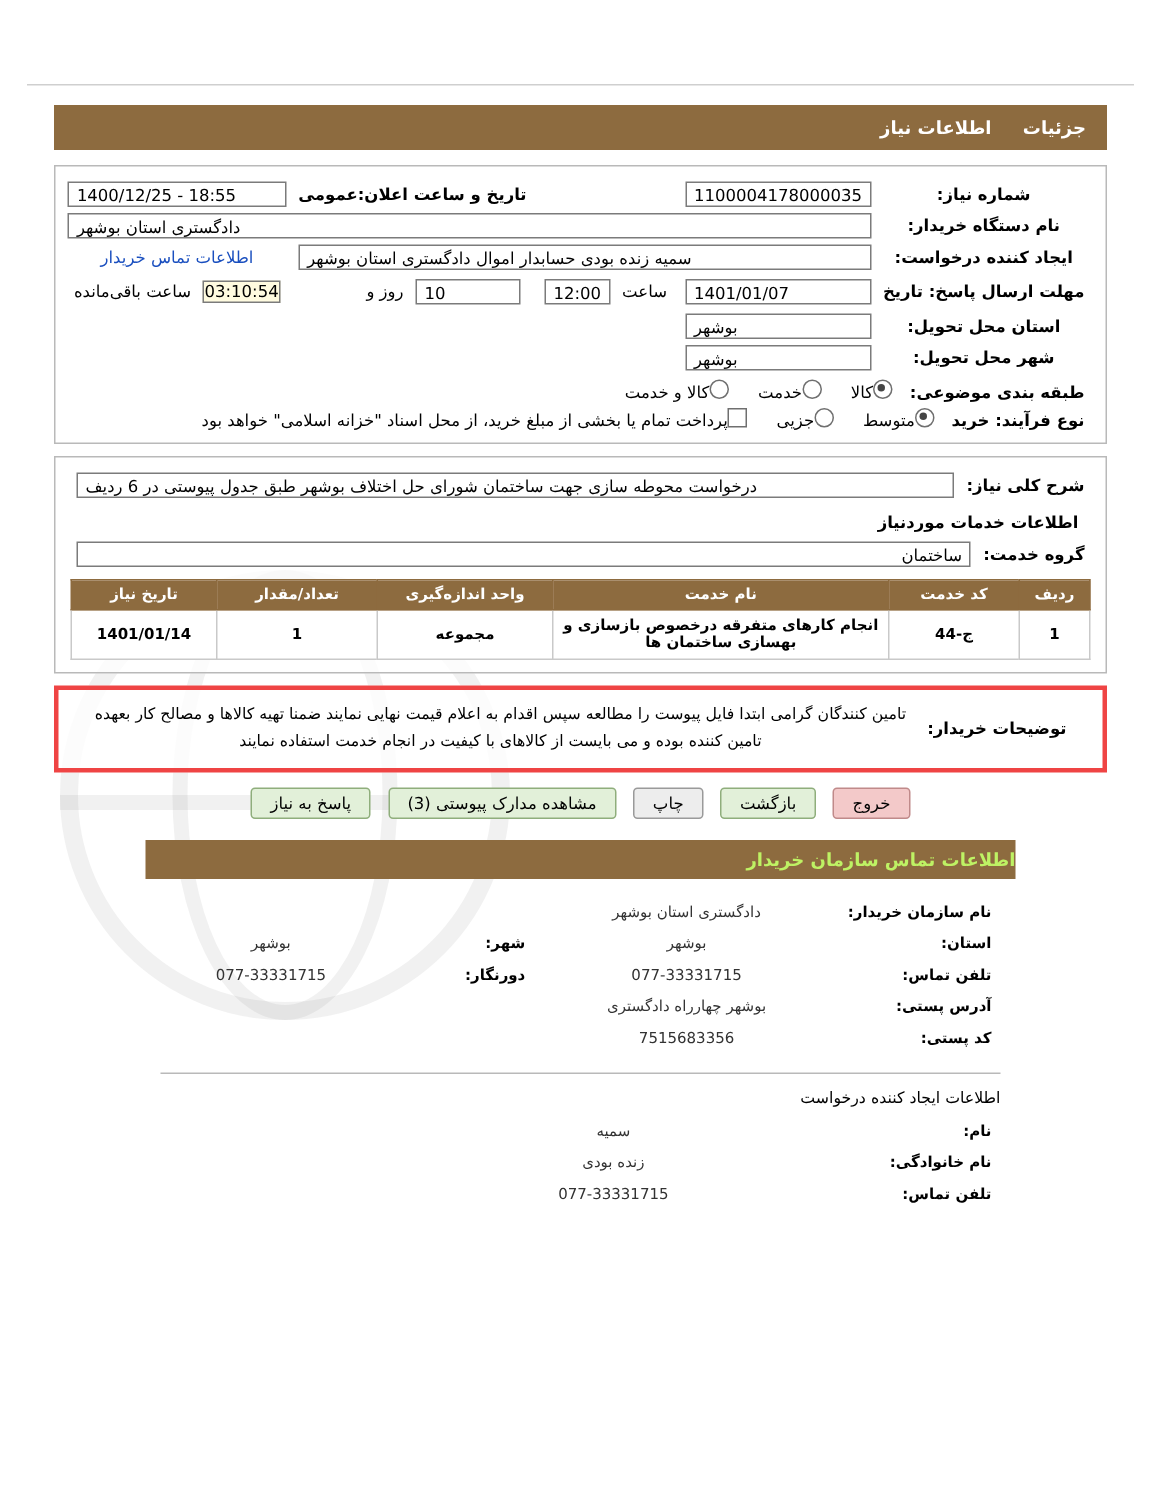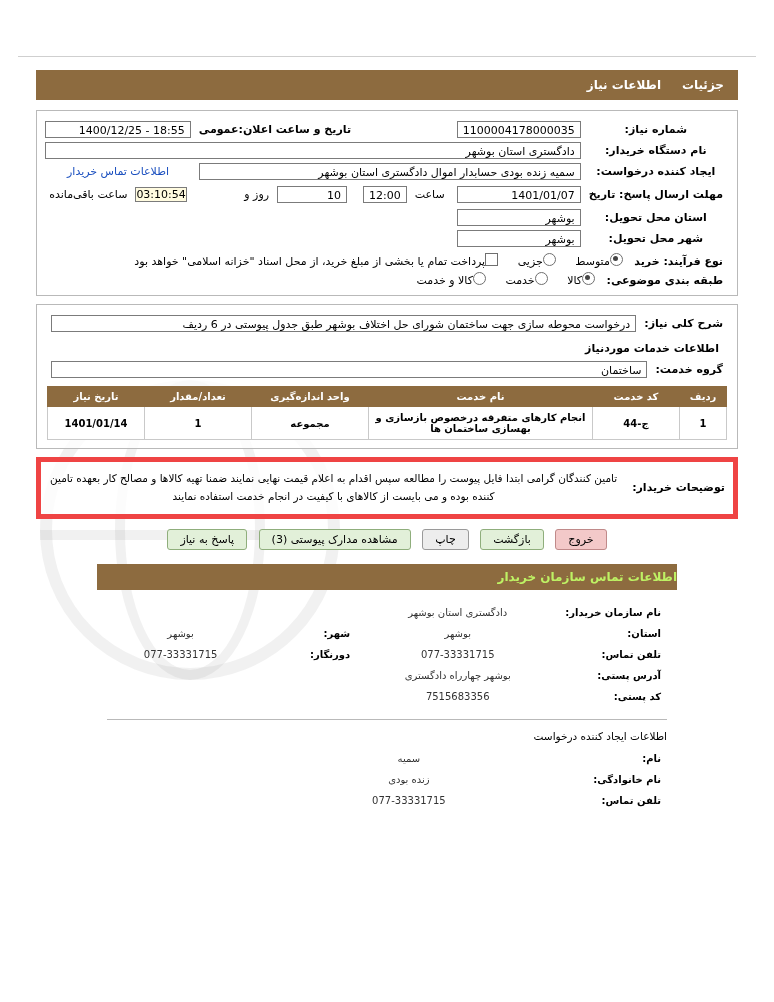--- a/index.html
+++ b/index.html
@@ -102,21 +102,21 @@
     width: 1%;
     padding-left: 6px;
   }
   .box {
     border: 1px solid #7b7b7b;
     background: #fff;
     height: 17px;
     line-height: 17px;
     padding: 0 5px;
     font-size: 11px;
-    text-align: right;
+    text-align: left;
     box-sizing: border-box;
     display: block;
     width: 100%;
   }
   .box.num { direction: ltr; }
   .link {
     color: #1a4fbf;
     text-decoration: none;
     font-size: 11px;
     cursor: pointer;
@@ -200,23 +200,23 @@
   }
   table.grid td {
     border: 1px solid #c9c9c9;
     padding: 5px 3px;
     text-align: center;
     font-size: 10px;
     background: #fff;
     font-weight: bold;
   }
   .desc-panel {
-    border: 5px solid #ef4444;
+    border: 3px solid #ef4444;
     margin: 6px 6px 8px 6px;
-    padding: 6px 4px;
+    padding: 6px 20px;
     background: rgba(255,255,255,0.8);
   }
   .desc-text {
     text-align: center;
     font-size: 10.5px;
     line-height: 1.7;
     padding-right: 6px;
   }
   .btn-row {
     text-align: center;
@@ -378,42 +378,42 @@
           <td class="lbl">شهر محل تحویل:</td>
           <td style="width:150px">
                 <span class="box">بوشهر</span>
               </td>
           <td colspan="4"></td>
         </tr>
       </tbody>
         </table>
 
       <div class="radio-row">
+        <span class="inline-lbl" style="font-weight:bold">طبقه بندی موضوعی:</span>
+        <span class="radio-item">
+          <span class="radio on"></span><span>کالا</span>
+        </span>
+        <span class="radio-item">
+          <span class="radio"></span><span>خدمت</span>
+        </span>
+        <span class="radio-item">
+          <span class="radio"></span><span>کالا و خدمت</span>
+        </span>
+      </div>
+
+      <div class="radio-row">
         <span class="inline-lbl" style="font-weight:bold">نوع فرآیند: خرید</span>
         <span class="radio-item">
           <span class="radio on"></span><span>متوسط</span>
         </span>
         <span class="radio-item">
           <span class="radio"></span><span>جزیی</span>
         </span>
         <span class="radio-item">
           <span class="chk"></span><span>پرداخت تمام یا بخشی از مبلغ خرید، از محل اسناد "خزانه اسلامی" خواهد بود</span>
-        </span>
-      </div>
-
-      <div class="radio-row">
-        <span class="inline-lbl" style="font-weight:bold">طبقه بندی موضوعی:</span>
-        <span class="radio-item">
-          <span class="radio on"></span><span>کالا</span>
-        </span>
-        <span class="radio-item">
-          <span class="radio"></span><span>خدمت</span>
-        </span>
-        <span class="radio-item">
-          <span class="radio"></span><span>کالا و خدمت</span>
         </span>
       </div>
     </div>
 
     <div class="panel">
       <table class="form">
         <tbody>
             <tr>
           <td class="lbl">شرح کلی نیاز:</td>
           <td>

